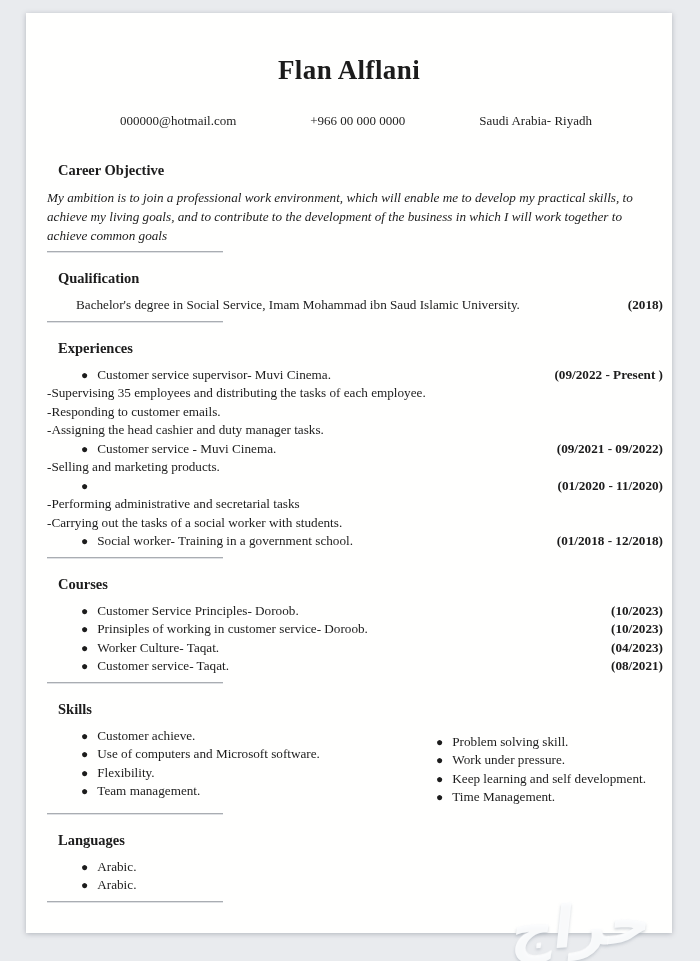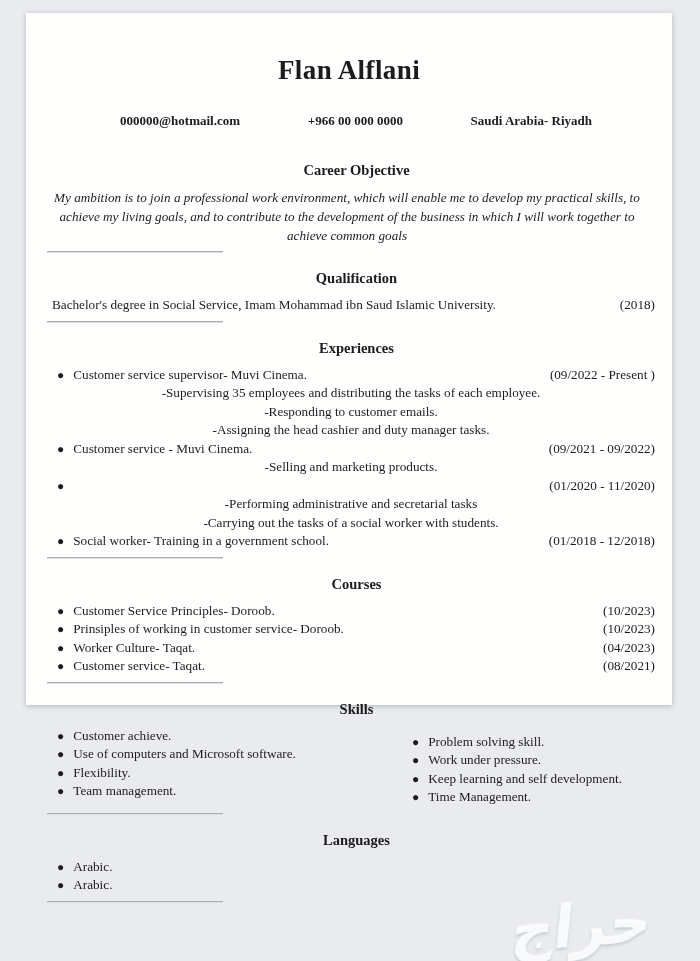--- a/index.html
+++ b/index.html
@@ -7,39 +7,38 @@
     width: 700px; height: 961px;
     background: #e9ebee;
     position: relative;
     overflow: hidden;
     font-family: "Liberation Serif", serif;
     color: #1c1c1c;
   }
   .page {
     position: absolute;
     left: 26px; top: 13px;
-    width: 646px; height: 692px;
+    width: 646px; height: 920px;
     background: #fffffe;
     box-shadow: 0 1px 5px rgba(110,116,128,0.45);
   }
-  .content { padding: 0 17px 0 21px; text-align: center; }
+  .content { padding: 0 9px 0 21px; }
 
   .name {
     margin-top: 42px;
     text-align: center;
     font-size: 27px;
     font-weight: bold;
     letter-spacing: 0.4px;
   }
   .contact-row {
     display: flex;
     justify-content: space-between;
     margin: 27px 80px 0 94px;
     font-size: 13px;
-    font-weight: bold;
   }
   .sec-title {
     font-weight: bold;
     font-size: 14.5px;
     margin: 17px 0 0 11px;
   }
   .sec-title.first { margin-top: 33px; }
   .divider {
     height: 1px;
     width: 176px;
@@ -52,23 +51,24 @@
     font-size: 13.2px;
     line-height: 19px;
     width: 600px;
     font-style: italic;
   }
   .row {
     display: flex;
     align-items: baseline;
     font-size: 13.2px;
     line-height: 18.5px;
+    margin-left: 24px;
   }
   .row.first-of-sec { margin-top: 9px; }
-  .row .date { margin-left: auto; white-space: nowrap; }
+  .row .date { margin-left: auto; white-space: nowrap; font-weight: bold; }
   .bullet {
     flex: none;
     padding-left: 10px;
     padding-right: 9px;
     font-size: 12px;
   }
   .indent5 { padding-left: 5px; }
   .detail {
     font-size: 13.2px;
     line-height: 18.5px;

